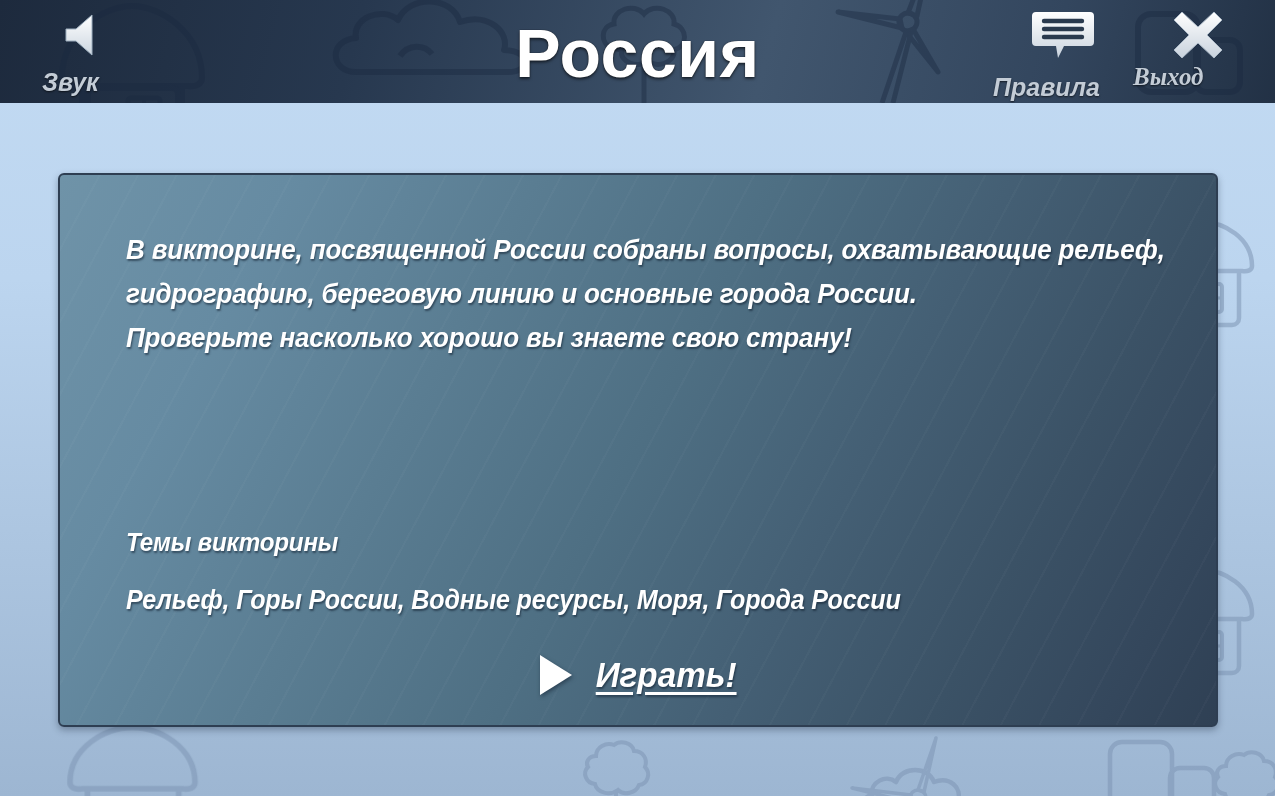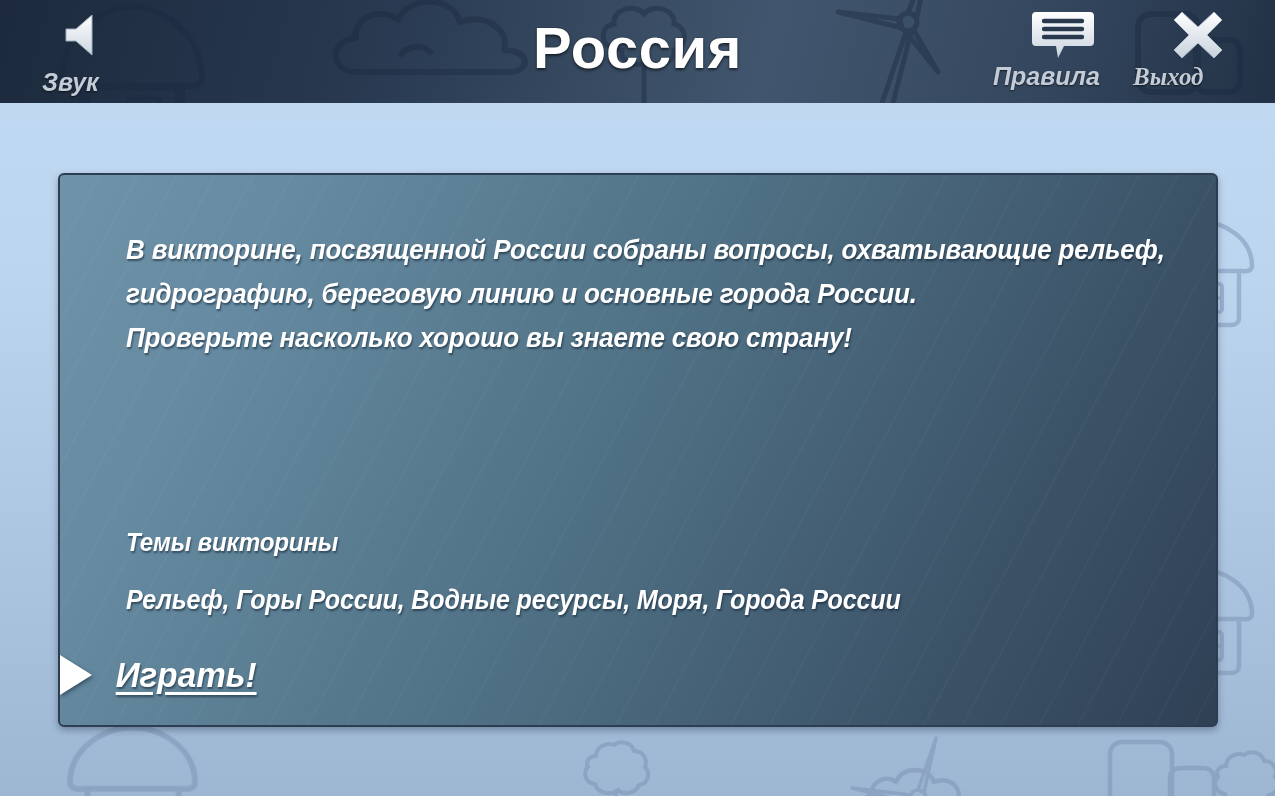--- a/index.html
+++ b/index.html
@@ -24,21 +24,21 @@
     position:absolute; left:0; top:0; width:1275px; height:103px;
     background:linear-gradient(105deg,#1d2a3d 0%,#27384f 28%,#41566e 60%,#33465e 82%,#223145 100%);
     overflow:hidden;
     z-index:5;
   }
   .hdr-art { position:absolute; inset:0; pointer-events:none; }
 
   .hdr-title {
     position:absolute; left:0; top:14px; width:1275px;
     text-align:center;
-    font-size:58px; font-weight:700; color:#ffffff;
+    font-size:68px; font-weight:700; color:#ffffff;
     letter-spacing:0.5px;
     text-shadow:0 2px 3px rgba(0,0,0,.55), 0 0 1px rgba(0,0,0,.9);
     z-index:3;
   }
 
   .hdr-btn {
     position:absolute; z-index:4;
     text-align:left;
     cursor:pointer;
     user-select:none;
@@ -51,21 +51,21 @@
     line-height:1;
   }
   .hdr-btn .ico { display:block; margin:0 auto; }
 
   #btn-sound { left:42px; top:12px; width:92px; }
   #btn-sound .ico { height:46px; }
   #btn-sound .lbl { margin-top:12px; }
 
   #btn-rules { right:142px; top:8px; width:140px; }
   #btn-rules .ico { height:52px; }
-  #btn-rules .lbl { margin-top:4px; }
+  #btn-rules .lbl { margin-top:15px; }
 
   #btn-exit  { right:12px; top:8px; width:130px; }
   #btn-exit .ico { height:52px; }
   #btn-exit .lbl { margin-top:4px;font-family:Liberation Serif, serif; }
 
   
   #panel {
     position:absolute;
     left:58px; top:173px;
     width:1160px; height:554px;
@@ -109,21 +109,21 @@
   }
   #desc-1 { top:59px; }
   #desc-2 { top:103px; }
   #desc-3 { top:147px; }
 
   #topics-title { top:352px; font-size:26px; }
   #topics-list  { top:410px; font-size:27px; }
 
   #play-row {
     position:absolute; top:480px; left:0; width:1160px;
-    display:flex; align-items:center; justify-content:flex-start; gap:20px;
+    display:flex; align-items:center; justify-content:center; gap:20px;
     cursor:pointer;
   }
   #play-tri {
     width:0; height:0;
     border-top:20px solid transparent;
     border-bottom:20px solid transparent;
     border-left:32px solid #ffffff;
     filter:drop-shadow(1px 2px 2px rgba(15,30,45,.55));
   }
   #play-label {

